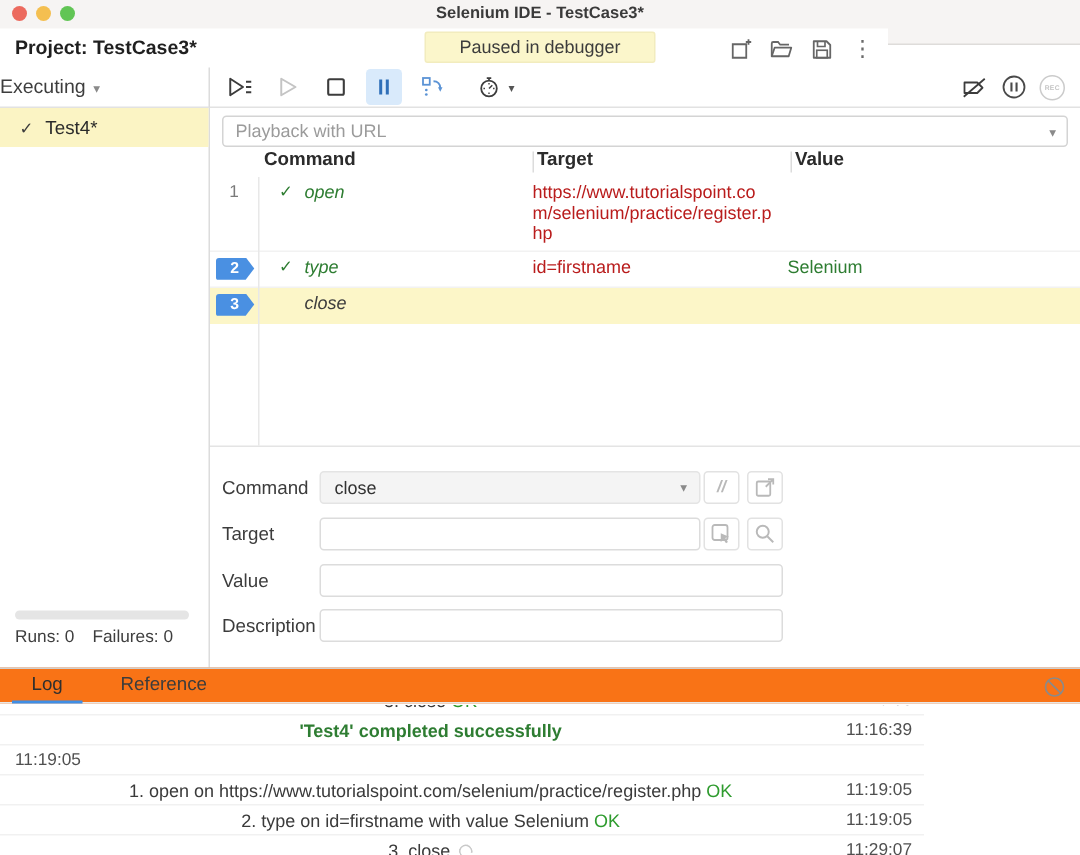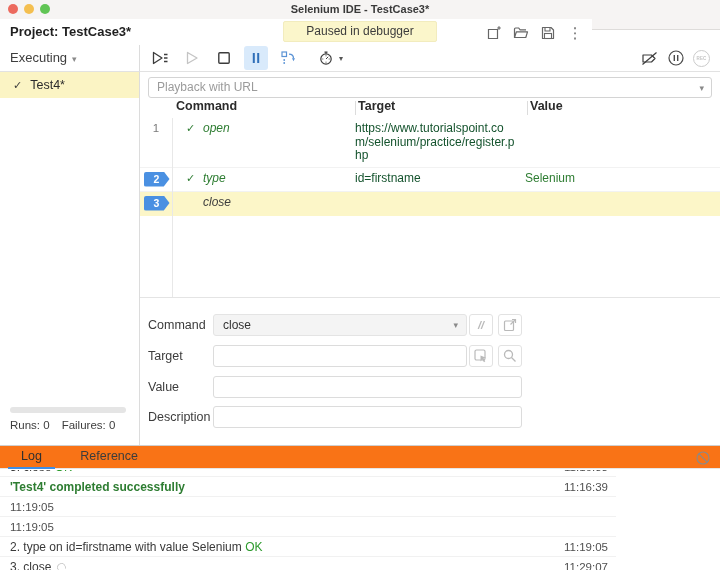--- a/index.html
+++ b/index.html
@@ -21,21 +21,21 @@
   .status-badge { position:absolute; left:283px; top:2px; width:154px; height:21px;
     background:#fbf6cb; border:1px solid #f2ecbe; border-radius:2px; text-align:center;
     line-height:19px; font-size:12px; color:#3c3c3c; }
   .top-icons { position:absolute; right:8px; top:5px; display:flex; gap:9px; align-items:center; }
   .icon-btn { width:18px; height:18px; display:flex; align-items:center; justify-content:center; cursor:pointer; }
   .kebab { font-size:15px; color:#6b6b6b; line-height:16px; }
 
   
   .sidebar-header { position:absolute; top:45px; left:0; width:140px; height:27px;
     border-bottom:1px solid #e2e2e2; border-right:1px solid #dcdcdc; background:#fff;
-    font-size:13px; color:#3d3d3d; line-height:26px; padding-left:10px; }
+    font-size:13px; color:#3d3d3d; line-height:26px; }
   .sidebar-header .caret { color:#8a8a8a; font-size:9px; margin-left:5px; }
   .sidebar { position:absolute; top:72px; left:0; width:140px; bottom:125px;
     border-right:1px solid #dcdcdc; background:#fff; }
   .test-item { height:26px; background:#fbf4c4; display:flex; align-items:center;
     padding-left:13px; gap:8px; font-size:12.5px; color:#2b2b2b; cursor:pointer; }
   .test-item .chk { color:#3c3c3c; font-size:11px; }
   .progress { position:absolute; left:10px; top:407px; width:116px; height:6px;
     background:#e5e5e5; border-radius:3px; }
   .runs { position:absolute; left:10px; top:419px; font-size:11.5px; color:#3e3e3e; display:flex; gap:12px; }
 
@@ -70,21 +70,21 @@
   .row.selected { background:#fcf6c8; border-bottom-color:#fcf6c8; }
   .cell { font-size:12px; line-height:13.5px; padding:4px 6px 4px 0; }
   .col-num { width:32px; padding:4px 0; text-align:center; color:#7a7a7a; font-size:11.5px; }
   .badge { display:inline-block; width:26px; height:15px; margin-left:1px; background:#4a90e2;
     color:#fff; font-size:10.5px; font-weight:bold; line-height:15px; text-align:center;
     border-radius:2px; clip-path:polygon(0 0,78% 0,100% 50%,78% 100%,0 100%); }
   .col-cmd { width:183px; padding-left:14px; display:flex; gap:5px; }
   .col-cmd .chk { width:12px; color:#2e7d32; font-size:11px; }
   .cmd-text { font-style:italic; color:#2e7d32; }
   .row.pending .cmd-text { color:#3d3d3d; }
-  .col-tgt { width:170px; color:#14532d; word-break:break-all; padding-right:10px; }
+  .col-tgt { width:170px; color:#b91c1c; word-break:break-all; padding-right:10px; }
   .col-val { flex:1; color:#2e7d32; }
   .num-divider { position:absolute; left:172px; top:118px; width:1px; height:179px; background:#e8e8e8; }
   .table-bottom { position:absolute; left:140px; right:0; top:297px; height:1px; background:#e4e4e4; }
 
   
   .form-label { position:absolute; left:148px; font-size:12.5px; color:#3c3c3c; }
   .fld { position:absolute; left:213px; height:22px; border:1px solid #dcdcdc; border-radius:3px;
     background:#fff; font-size:12px; color:#333; }
   input.fld { padding:0 8px; outline:none; font-family:"Liberation Sans",sans-serif; }
   .select-fld { width:254px; background:#f4f4f4; border-color:#e4e4e4; line-height:20px;
@@ -95,21 +95,21 @@
   .slashes { font-size:11px; font-style:italic; color:#b9b9b9; font-weight:bold; }
 
   
   .log-tabbar { position:absolute; top:445px; left:0; width:720px; height:24px;
     background:#f97316; border-top:1px solid #cfcfcf; border-bottom:1px solid #e6e6e6; }
   .tab { display:inline-block; font-size:12.5px; color:#2f2f2f; line-height:21px;
     padding:0 13px; margin-left:8px; cursor:pointer; }
   .tab.active { border-bottom:2px solid #3f8ee5; }
   .tab.inactive { color:#3c3c3c; }
   .clear-btn { position:absolute; right:9px; top:4px; width:16px; height:16px; cursor:pointer; }
-  .log-list { position:absolute; top:470px; left:0; width:616px; bottom:0; overflow:hidden; background:#fff; }
+  .log-list { position:absolute; top:470px; left:0; width:616px; bottom:0; overflow:hidden; background:#fff;text-align:center; }
   .log-entry { height:20px; line-height:20px; display:flex; padding:0 8px 0 10px;
     border-bottom:1px solid #f1f1f1; font-size:12px; color:#3a3a3a; }
   .log-entry.first { margin-top:-13px; }
   .log-text { flex:1; white-space:nowrap; overflow:hidden; }
   .log-entry.success .log-text { color:#2e7d32; font-weight:bold; }
   .log-entry.bold .log-text { font-weight:bold; }
   .ok { color:#2e9b2e; }
   .log-time { color:#4f4f4f; font-size:11.5px; }
   .spinner { display:inline-block; width:9px; height:9px; border:1.5px solid #c9c9c9;
     border-bottom-color:transparent; border-radius:50%; margin-left:6px; vertical-align:-1px;
@@ -327,20 +327,21 @@
       <span class="log-time">11:16:38</span>
     </div>
     <div class="log-entry success">
       <span class="log-text">'Test4' completed successfully</span>
       <span class="log-time">11:16:39</span>
     </div>
     <div class="log-entry bold">
       <span class="log-time">11:19:05</span>
     </div>
     <div class="log-entry">
+      <span class="log-text">1. open on https://www.tutorialspoint.com/selenium/practice/register.php <span class="ok">OK</span></span>
       <span class="log-time">11:19:05</span>
     </div>
     <div class="log-entry">
       <span class="log-text">2. type on id=firstname with value Selenium <span class="ok">OK</span></span>
       <span class="log-time">11:19:05</span>
     </div>
     <div class="log-entry">
       <span class="log-text">3. close<span class="spinner"></span></span>
       <span class="log-time">11:29:07</span>
     </div>

